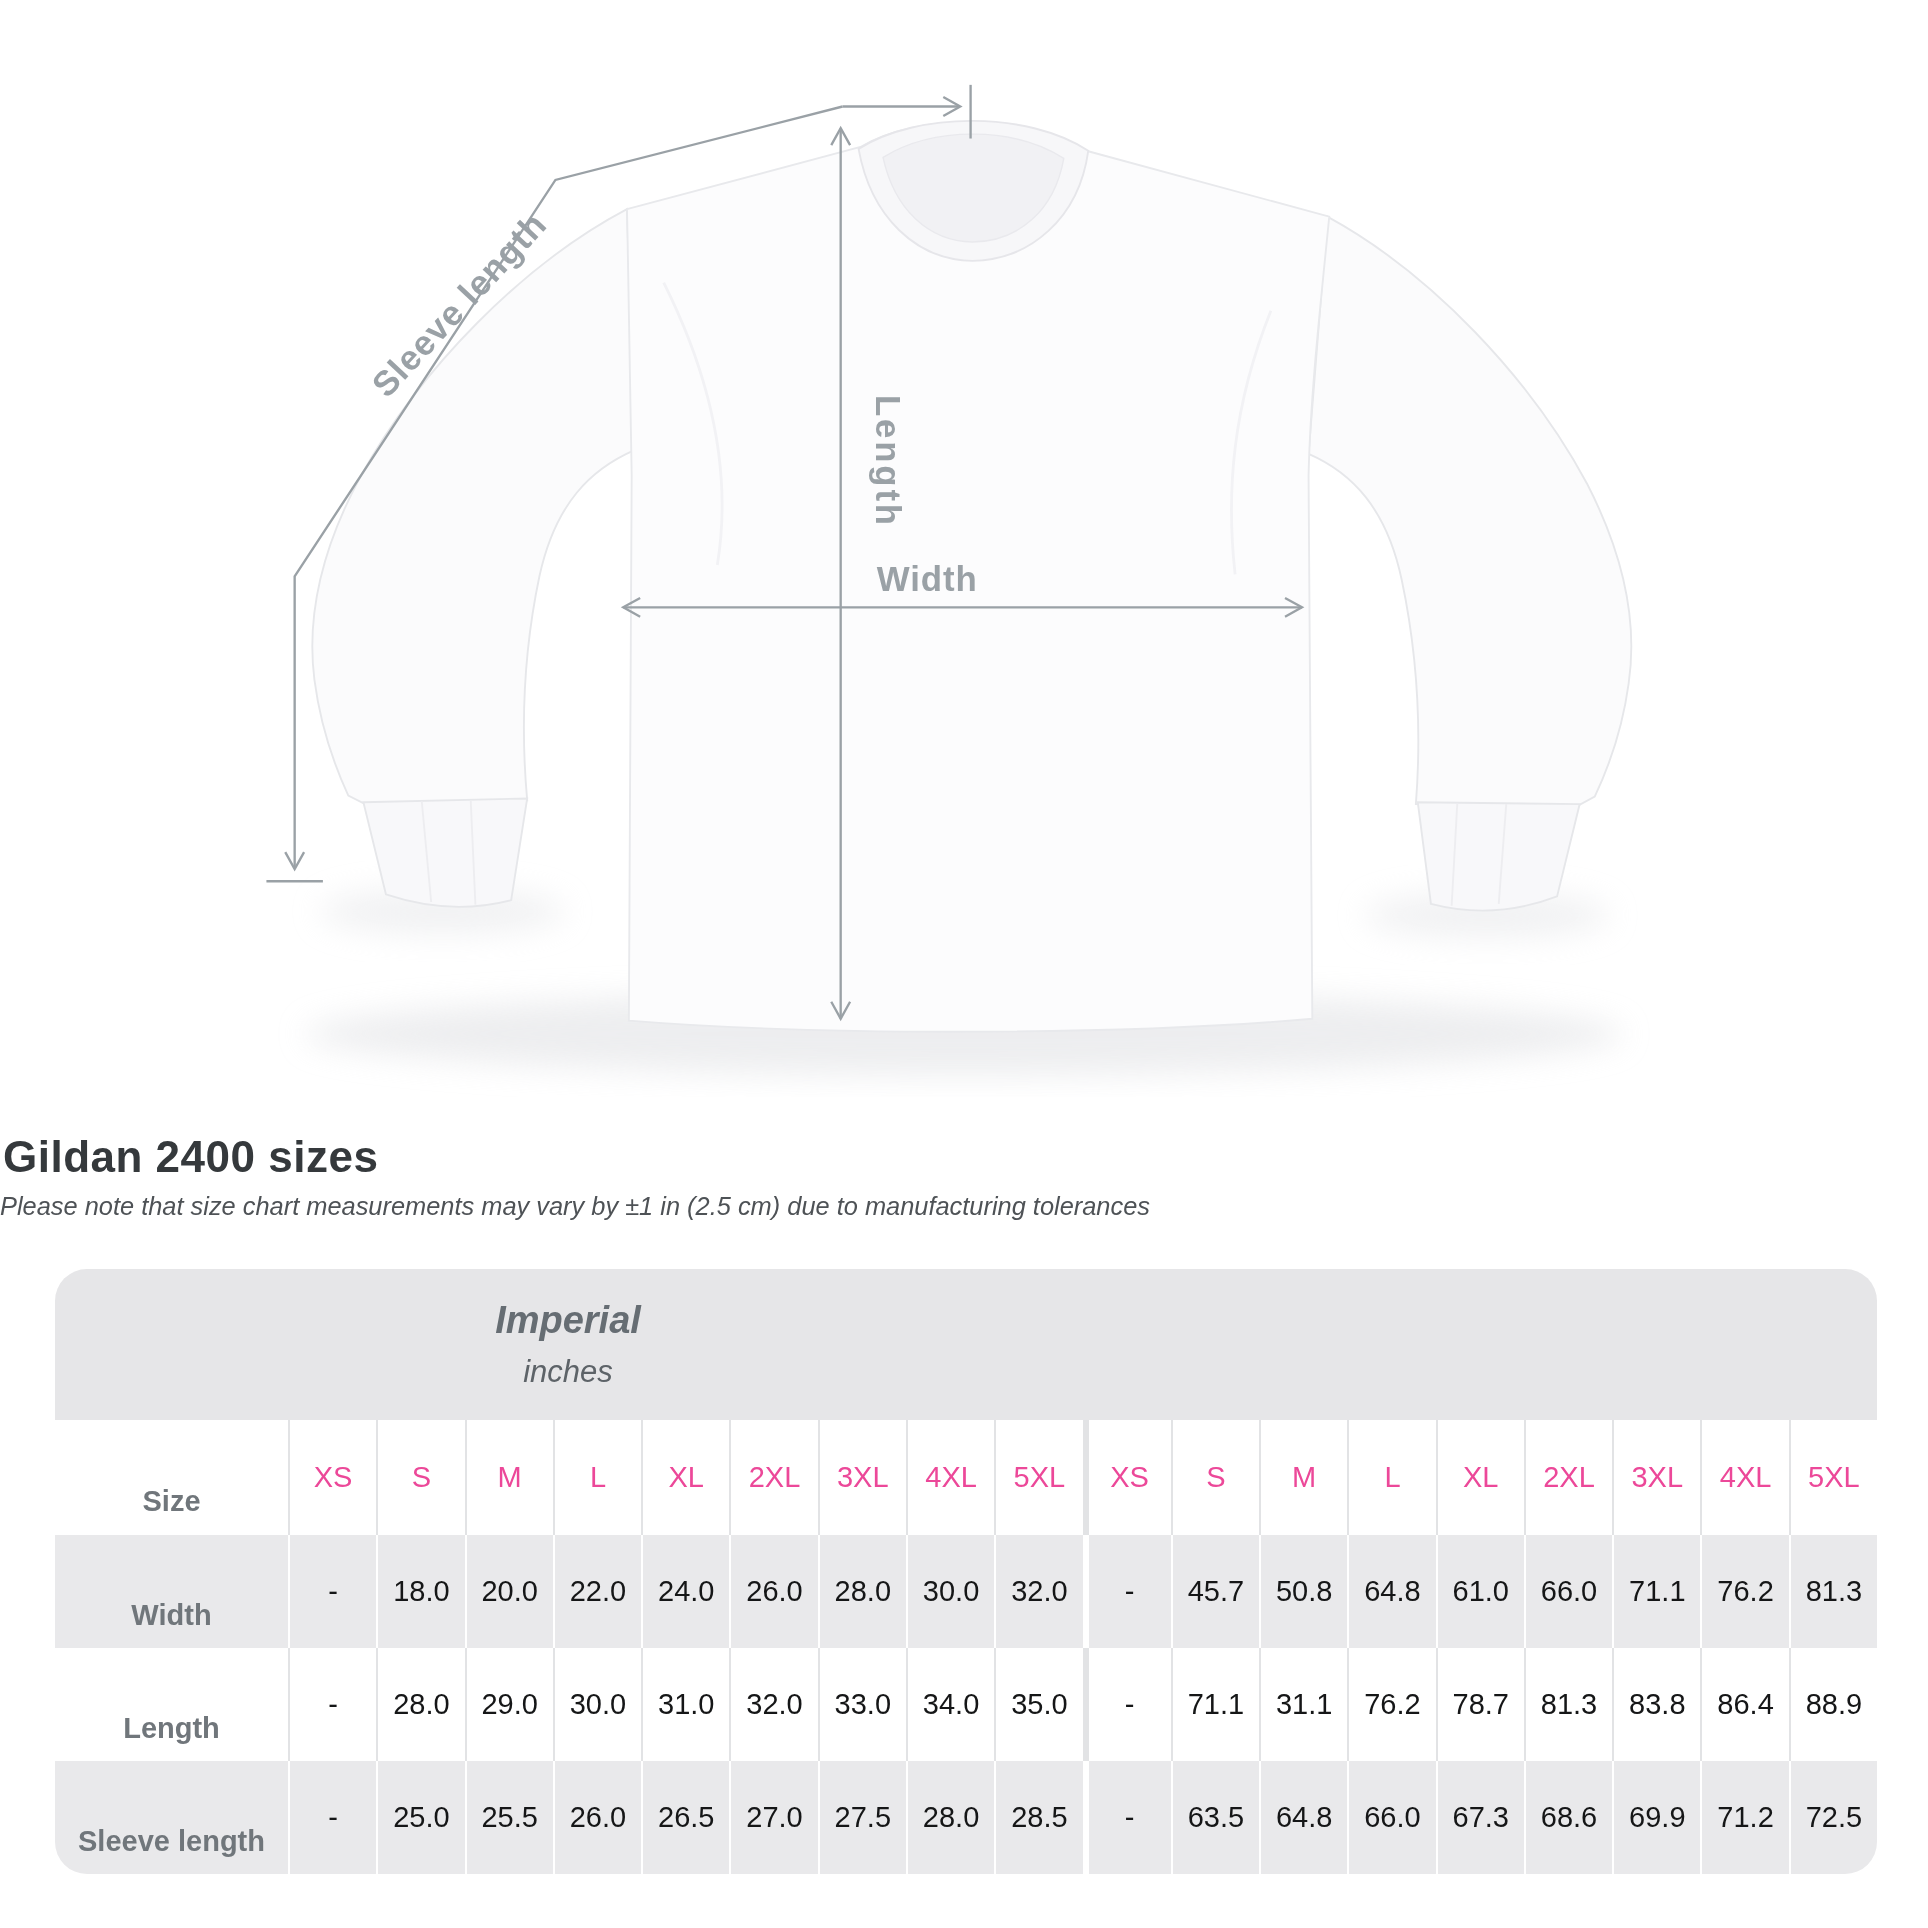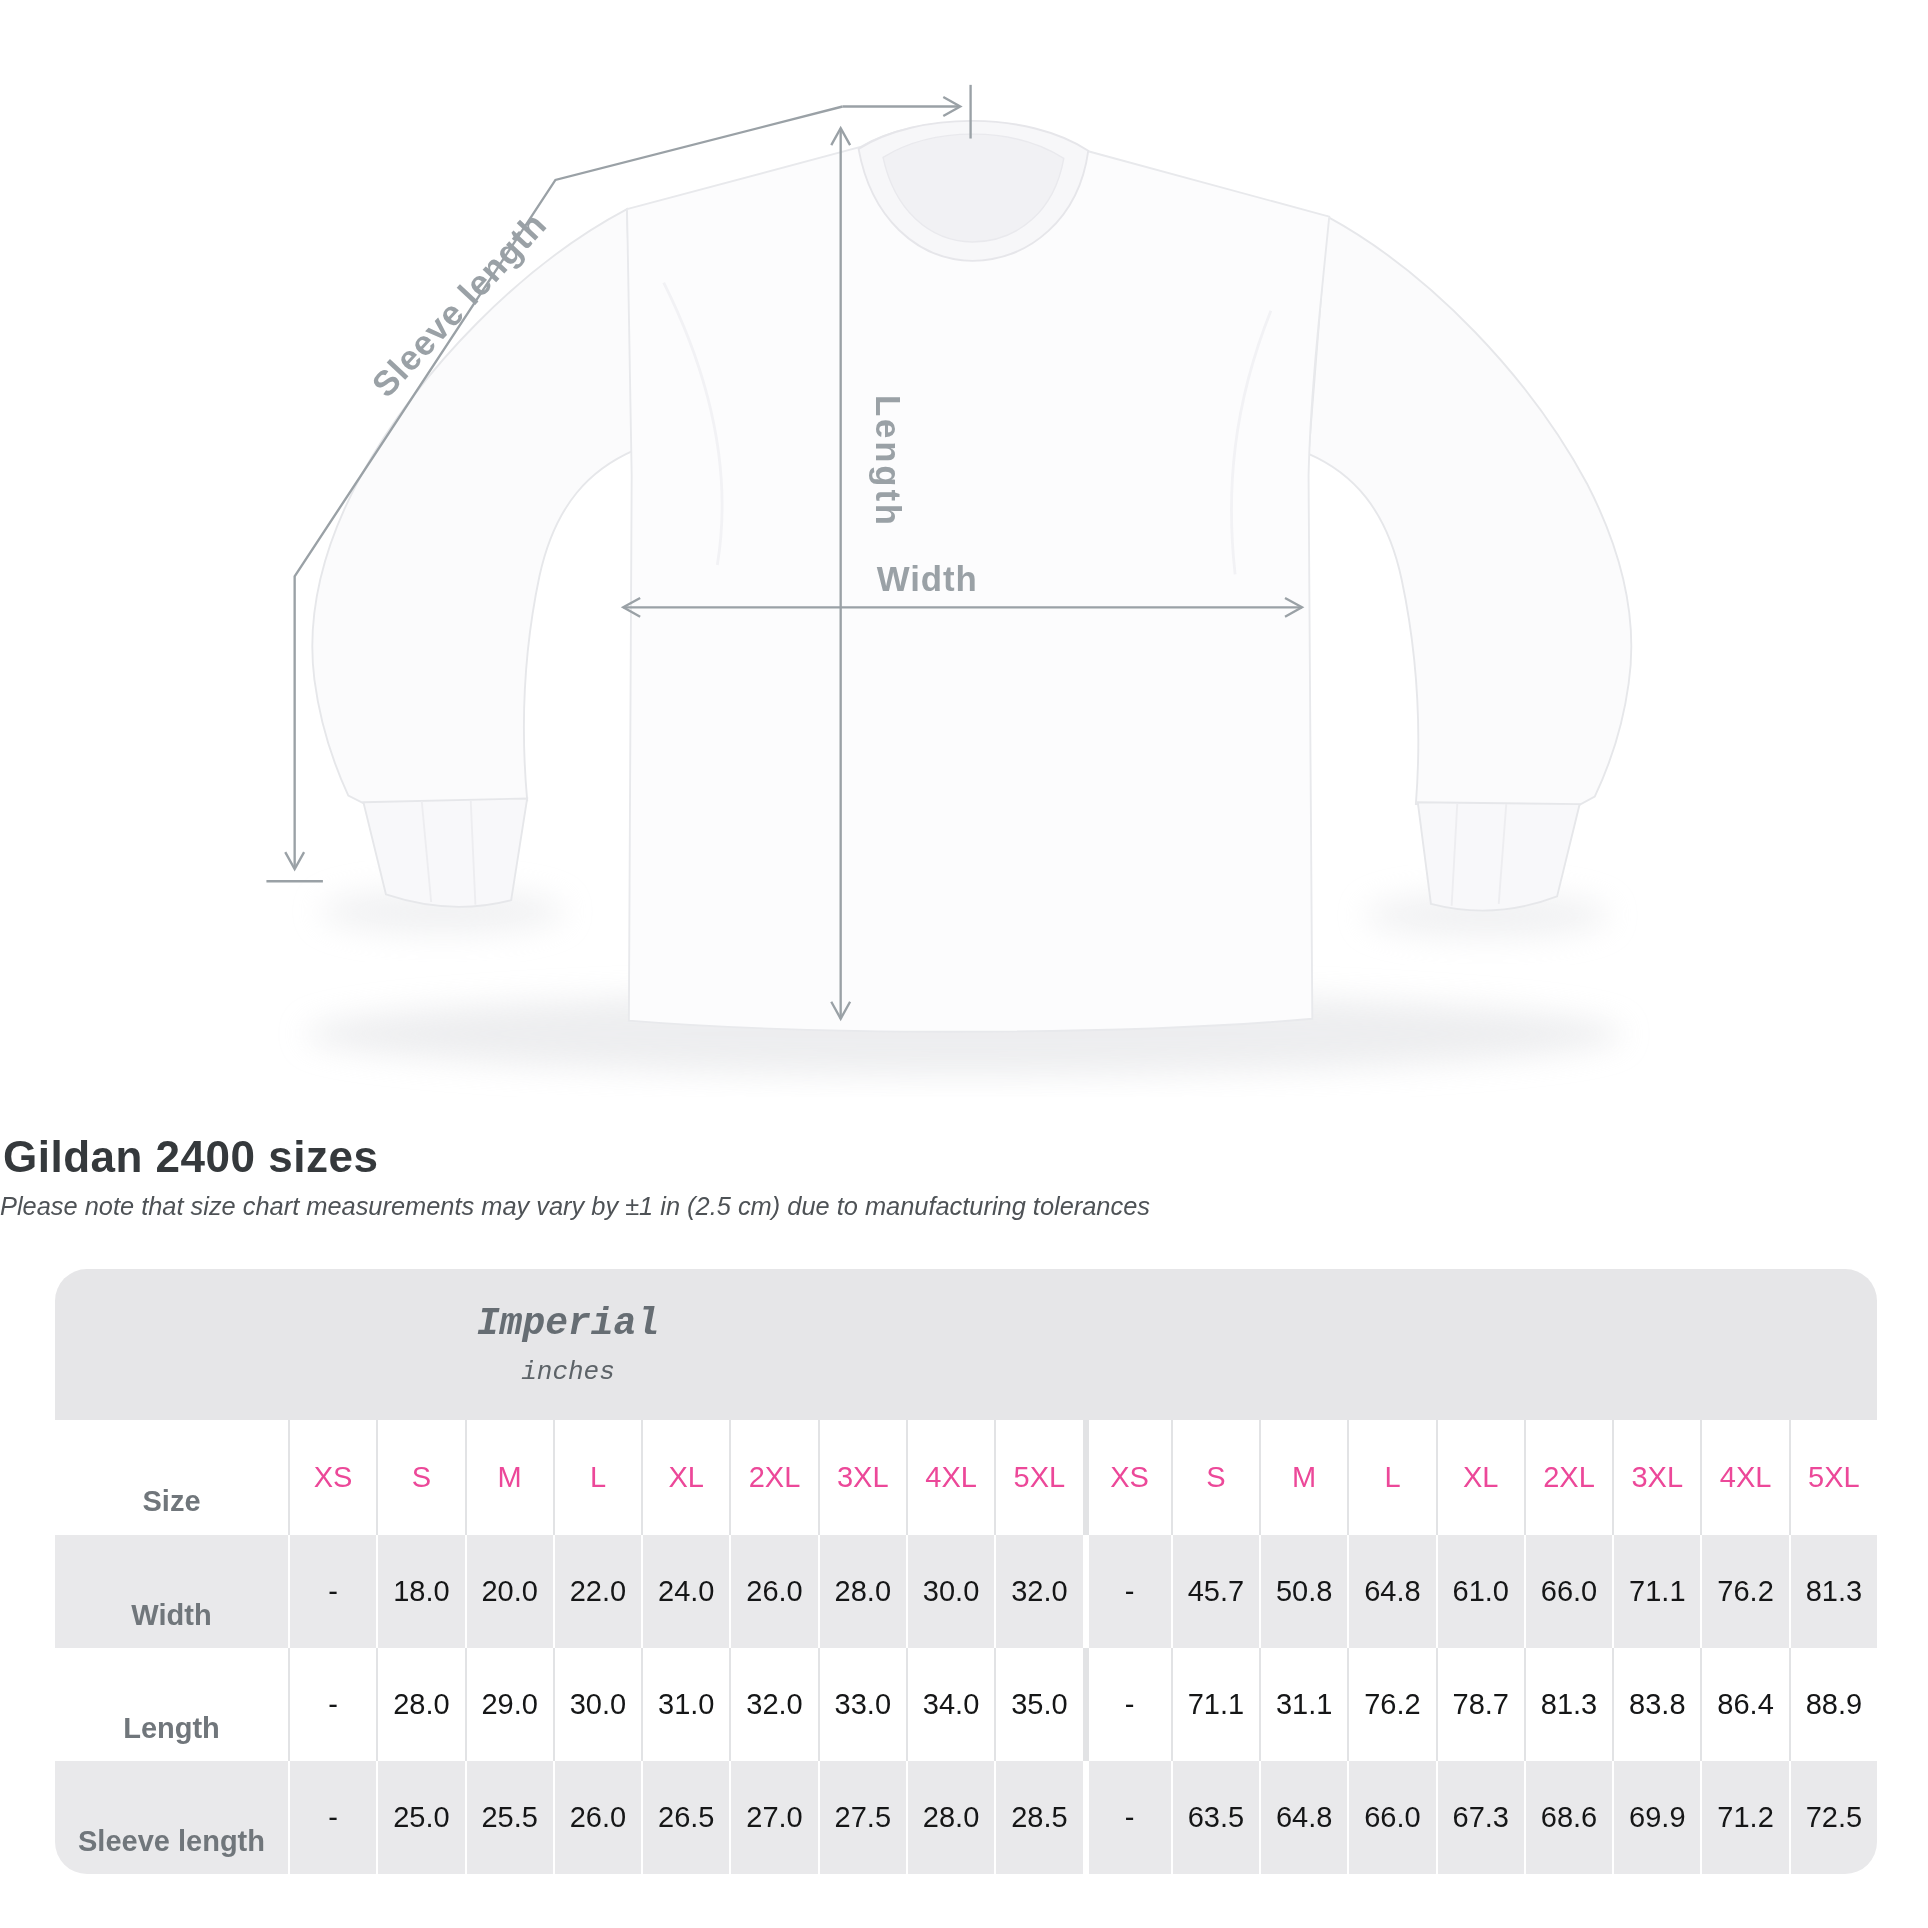--- a/index.html
+++ b/index.html
@@ -21,25 +21,24 @@
   }
 
   
   .size-table{
     position:absolute;left:55px;top:1269px;width:1822px;height:605px;
     border-radius:32px;overflow:hidden;background:#ffffff;
   }
   .band{
     display:grid;grid-template-columns:1026px 796px;height:151px;
     background:#e6e6e8;
-    font-family:Liberation Mono, monospace;
   }
   .band-cell{display:flex;flex-direction:column;align-items:center;justify-content:center;gap:11.3px;}
   .band-title{font-size:38px;font-weight:700;font-style:italic;color:#666d73;}
-  .band-sub{font-size:26px;font-style:italic;color:#5d6368;}
+  .band-sub{font-size:31px;font-style:italic;color:#5d6368;}
 
   .trow{display:grid;grid-template-columns:233px repeat(18,1fr);}
   .trow.hdr{height:115px;}
   .trow.datarow{height:113px;}
   .trow.white{--sep:#e2e3e5;background:#ffffff;}
   .trow.gray{--sep:#ffffff;background:#e9e9eb;}
   .trow > div{
     display:flex;align-items:center;justify-content:center;
     font-size:29px;color:#151617;box-sizing:border-box;
   }

